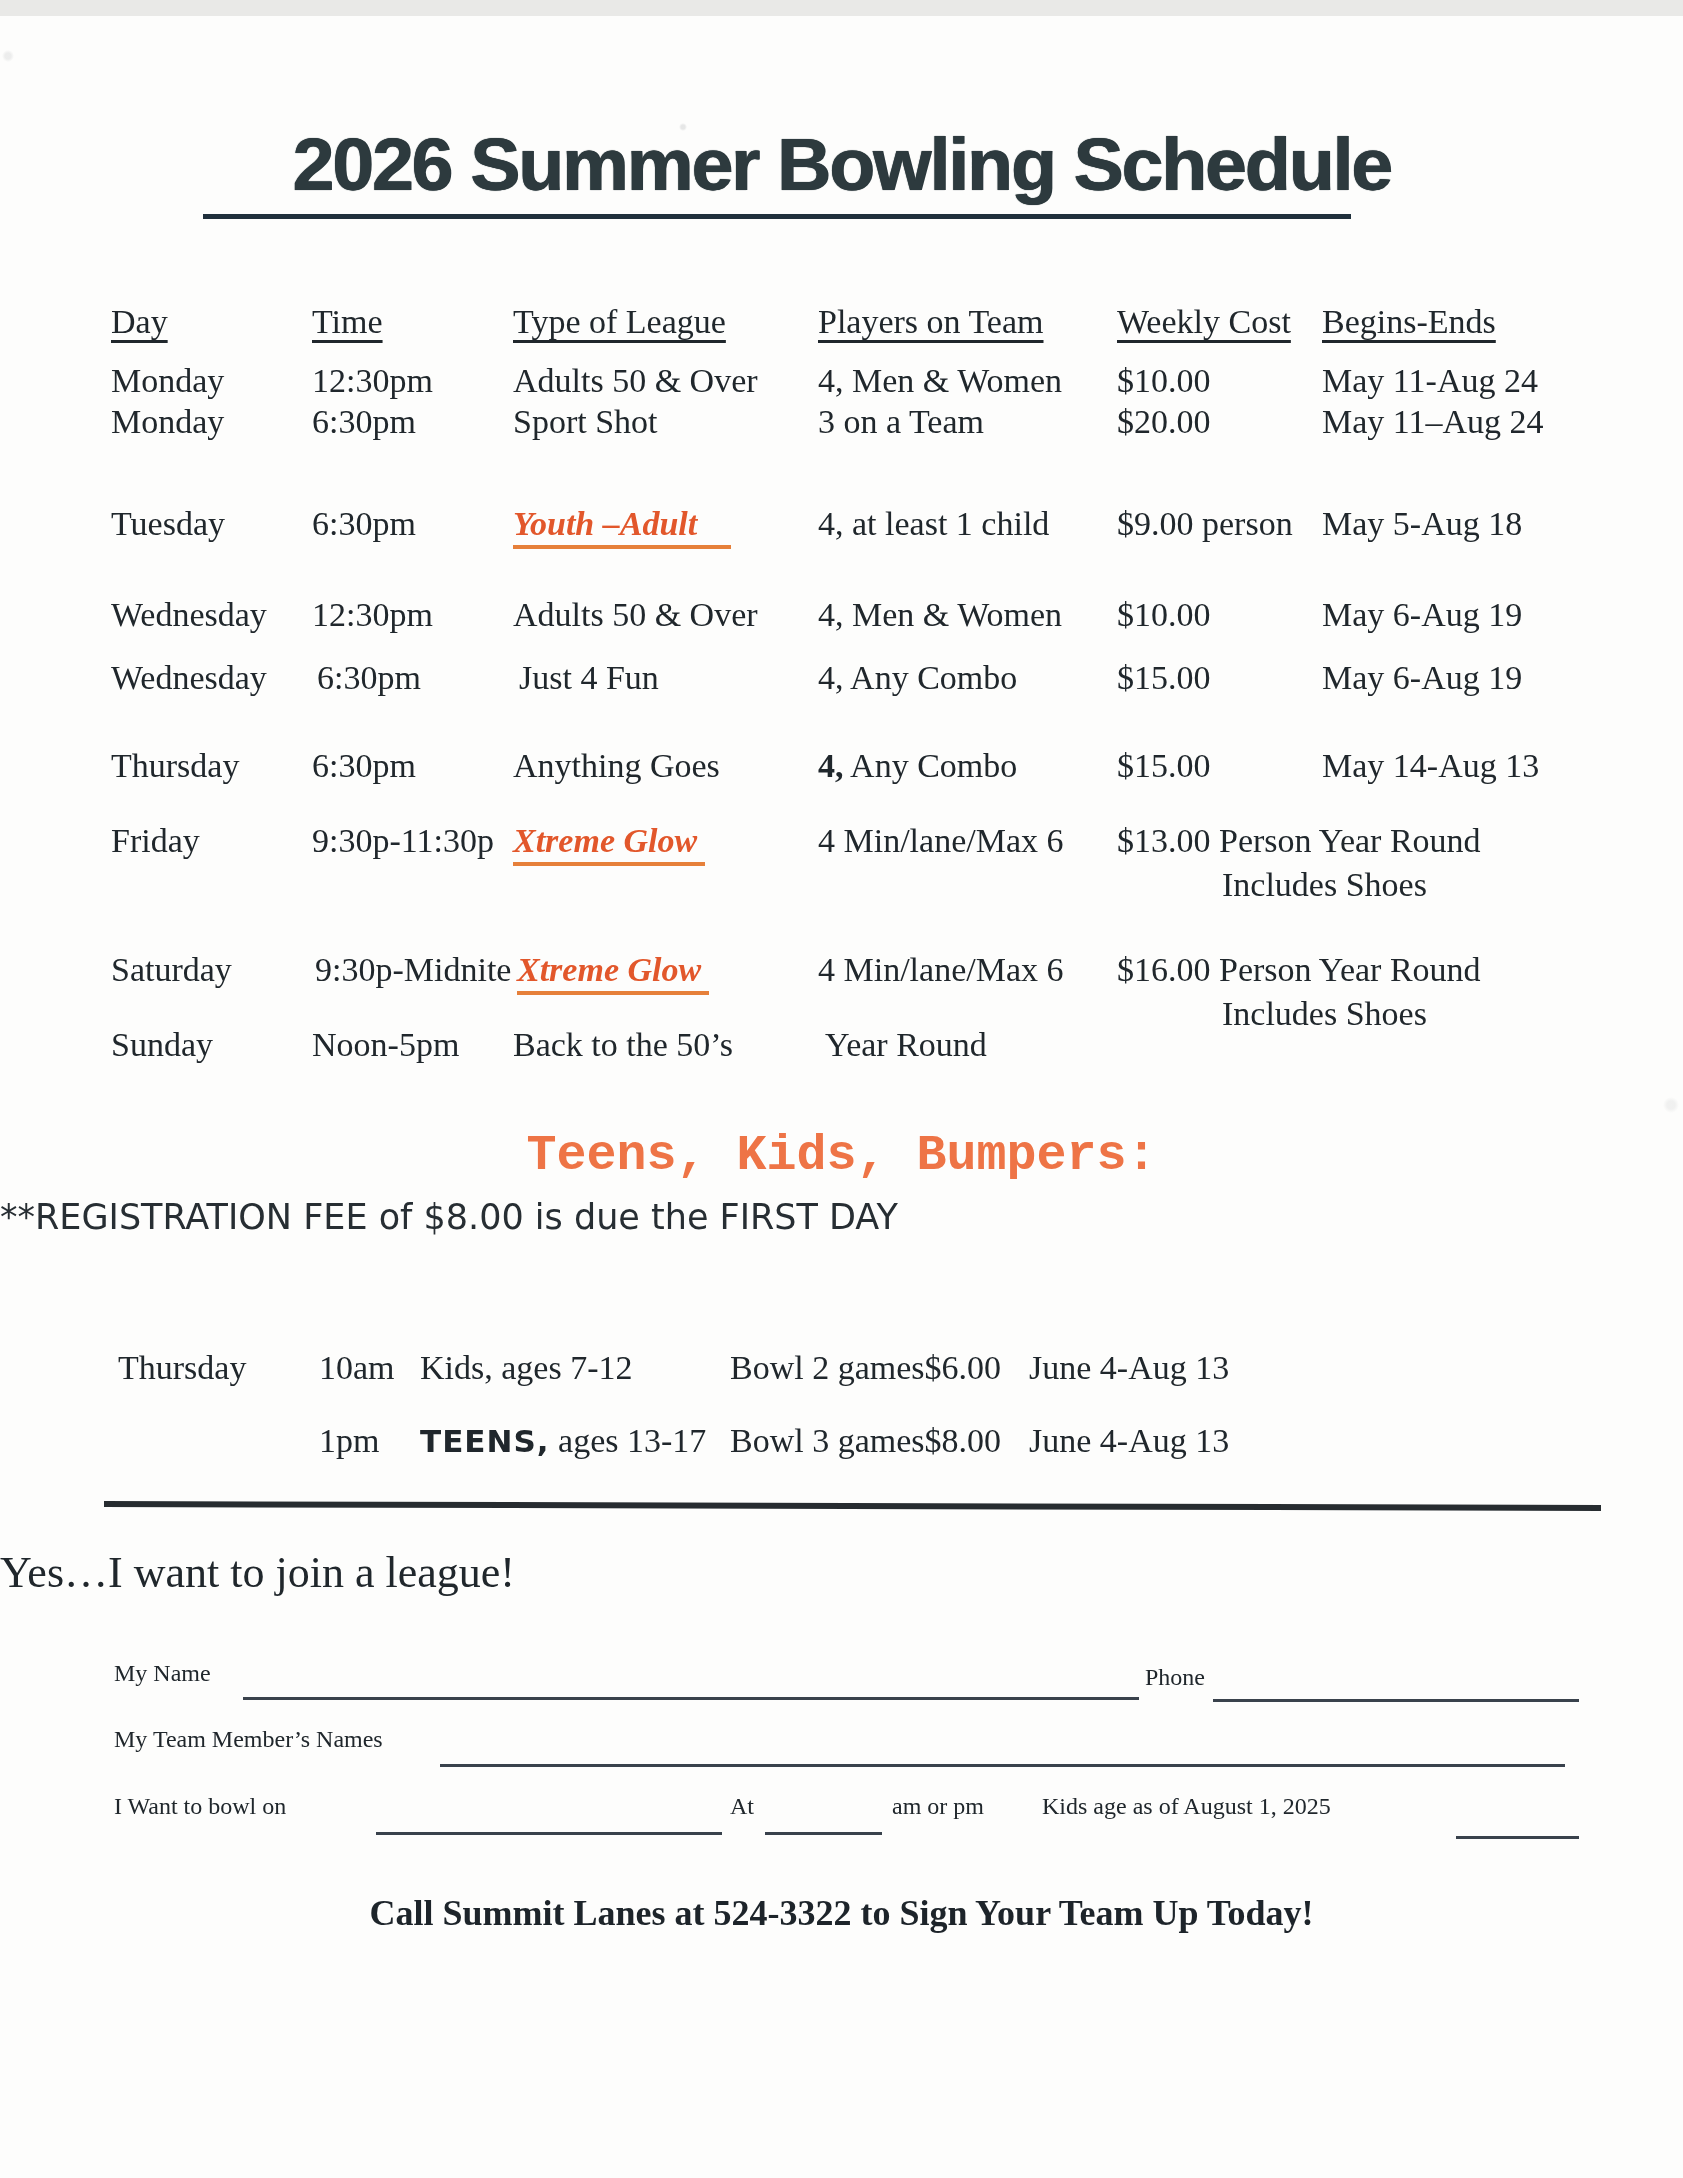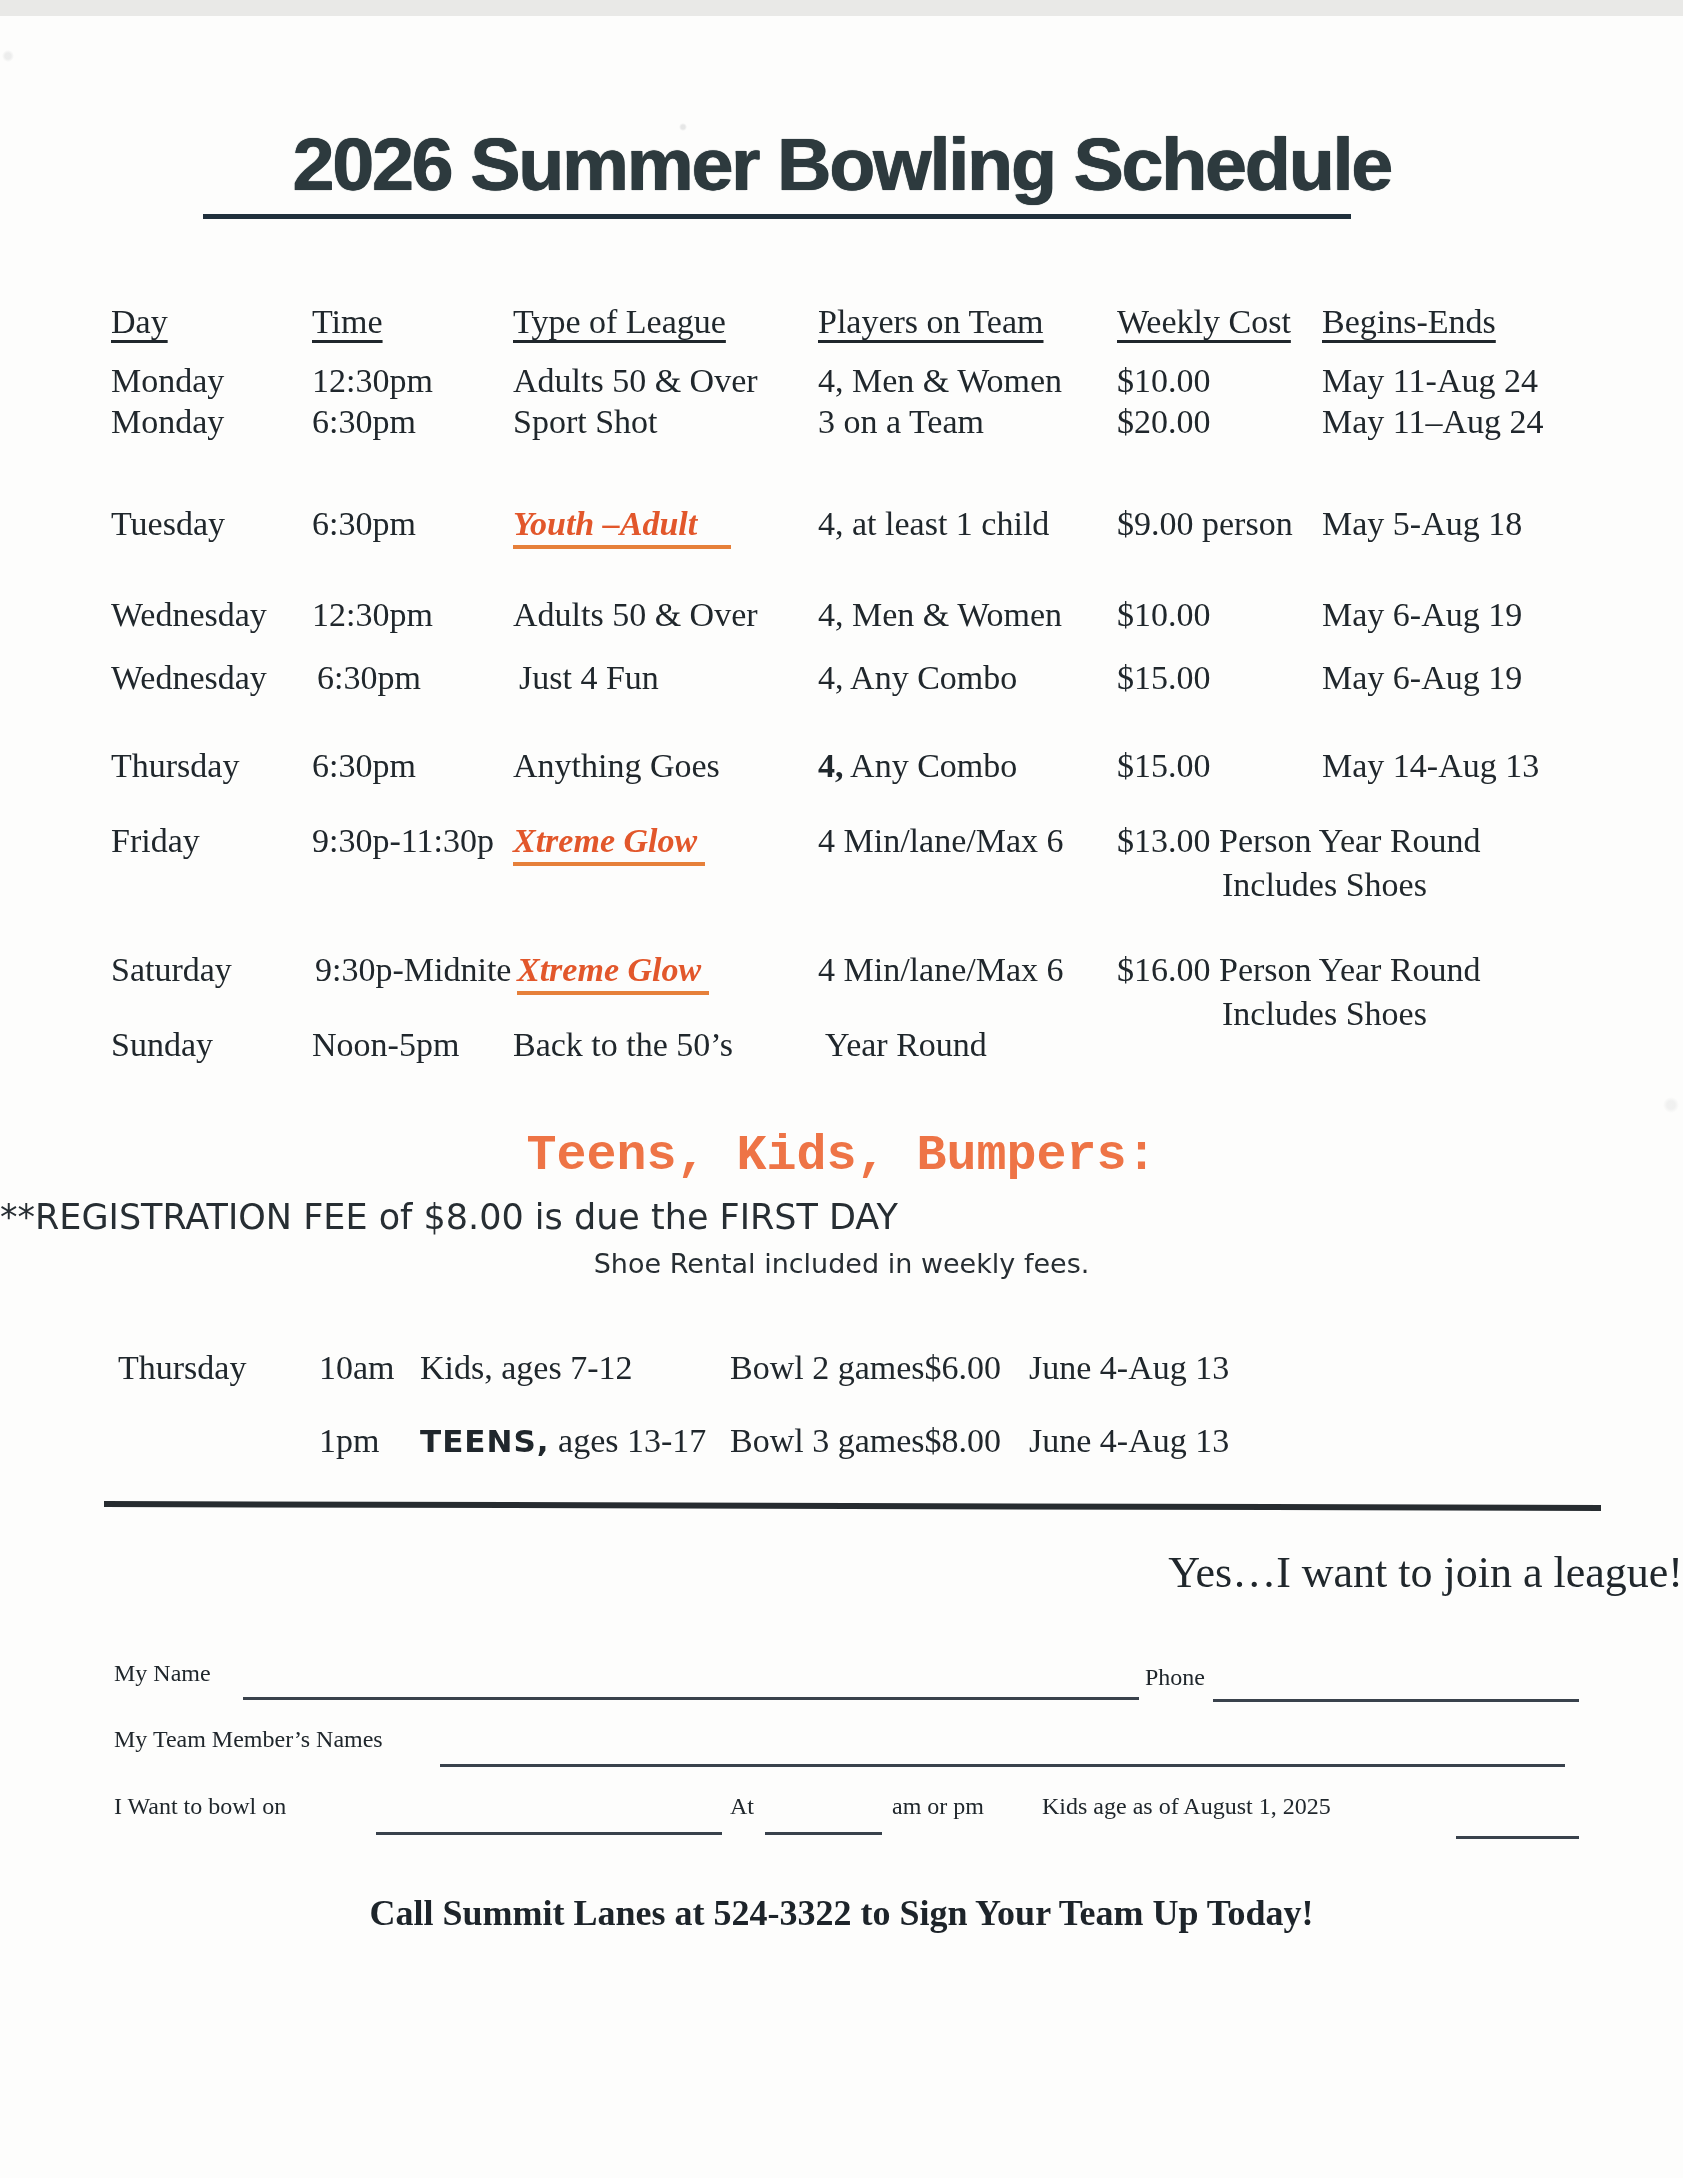--- a/index.html
+++ b/index.html
@@ -37,21 +37,21 @@
     font-family:"DejaVu Sans",sans-serif;font-size:35px;color:#272e33;}
   .kids-line2{left:0;width:1683px;top:1234px;text-align:center;
     font-family:"DejaVu Sans",sans-serif;font-size:27px;color:#272e33;}
   .krow{position:absolute;left:0;width:1683px;font-size:34px;}
   .k-day{left:118px;} .k-time{left:319px;} .k-group{left:420px;}
   .k-games{left:730px;} .k-dates{left:1029px;}
   .k1{top:1333px;} .k2{top:1406px;}
   .teens-bold{font-family:"DejaVu Sans",sans-serif;font-weight:bold;font-size:31px;letter-spacing:1px;}
   
   .rule{left:104px;top:1487px;width:1497px;height:6px;background:#272c30;transform:rotate(0.15deg);}
-  .join-head{left:0;width:1683px;top:1535px;text-align:right;font-size:44px;}
+  .join-head{left:0;width:1683px;top:1535px;text-align:left;font-size:44px;}
   .flabel{font-size:24px;}
   .fline{position:absolute;height:0;border-bottom:3px solid #39424c;}
   .footer{left:0;width:1683px;top:1879px;text-align:center;font-weight:bold;font-size:36px;color:#1d242a;}
 </style>
 </head>
 <body>
 
 <div class="page">
 
   <div class="abs title">2026 Summer Bowling Schedule</div>
@@ -144,21 +144,20 @@
       <span class="cell c-time">Noon-5pm</span>
       <span class="cell c-league">Back to the 50’s</span>
       <span class="cell c-players" style="left:825px;"><b></b><span>Year Round</span></span>
       <span class="cell c-cost"></span>
       <span class="cell c-dates"></span>
     </div>
   </div>
 
   <div class="abs kids-head">Teens, Kids, Bumpers:</div>
   <div class="abs kids-line1">**REGISTRATION FEE of $8.00 is due the FIRST DAY</div>
-  <div class="abs kids-line2">Shoe Rental included in weekly fees.</div>
 
   <div class="krow k1">
     <span class="cell k-day">Thursday</span>
     <span class="cell k-time">10am</span>
     <span class="cell k-group"><span class="teens-bold"></span><span>Kids, ages 7-12</span></span>
     <span class="cell k-games">Bowl 2 games$6.00</span>
     <span class="cell k-dates">June 4-Aug 13</span>
   </div>
 
   <div class="krow k2">

